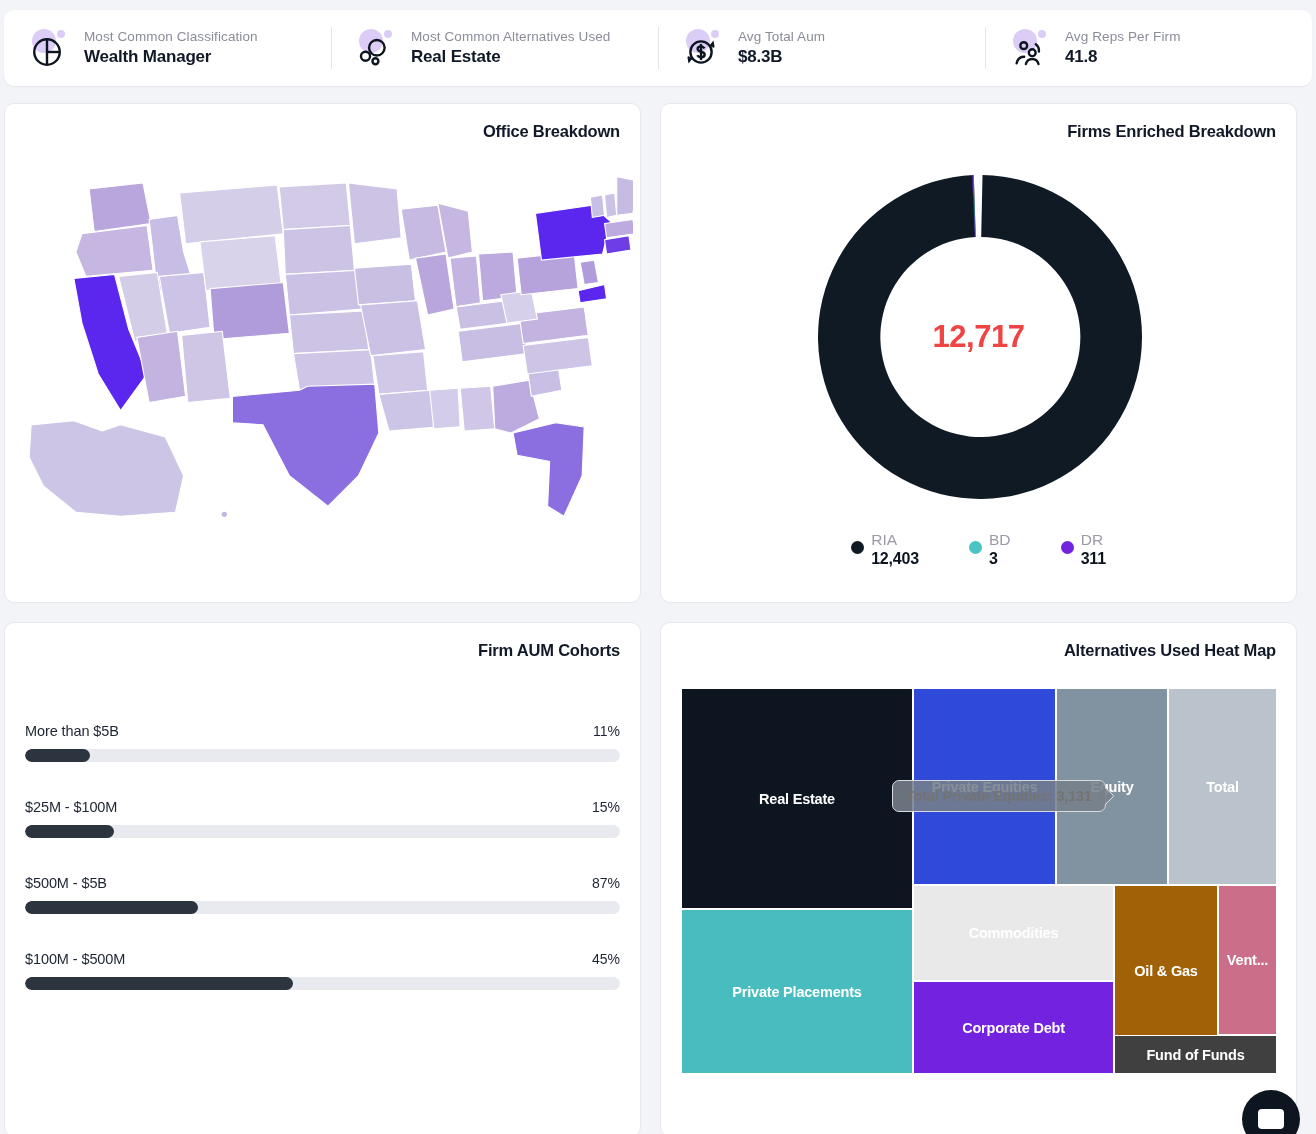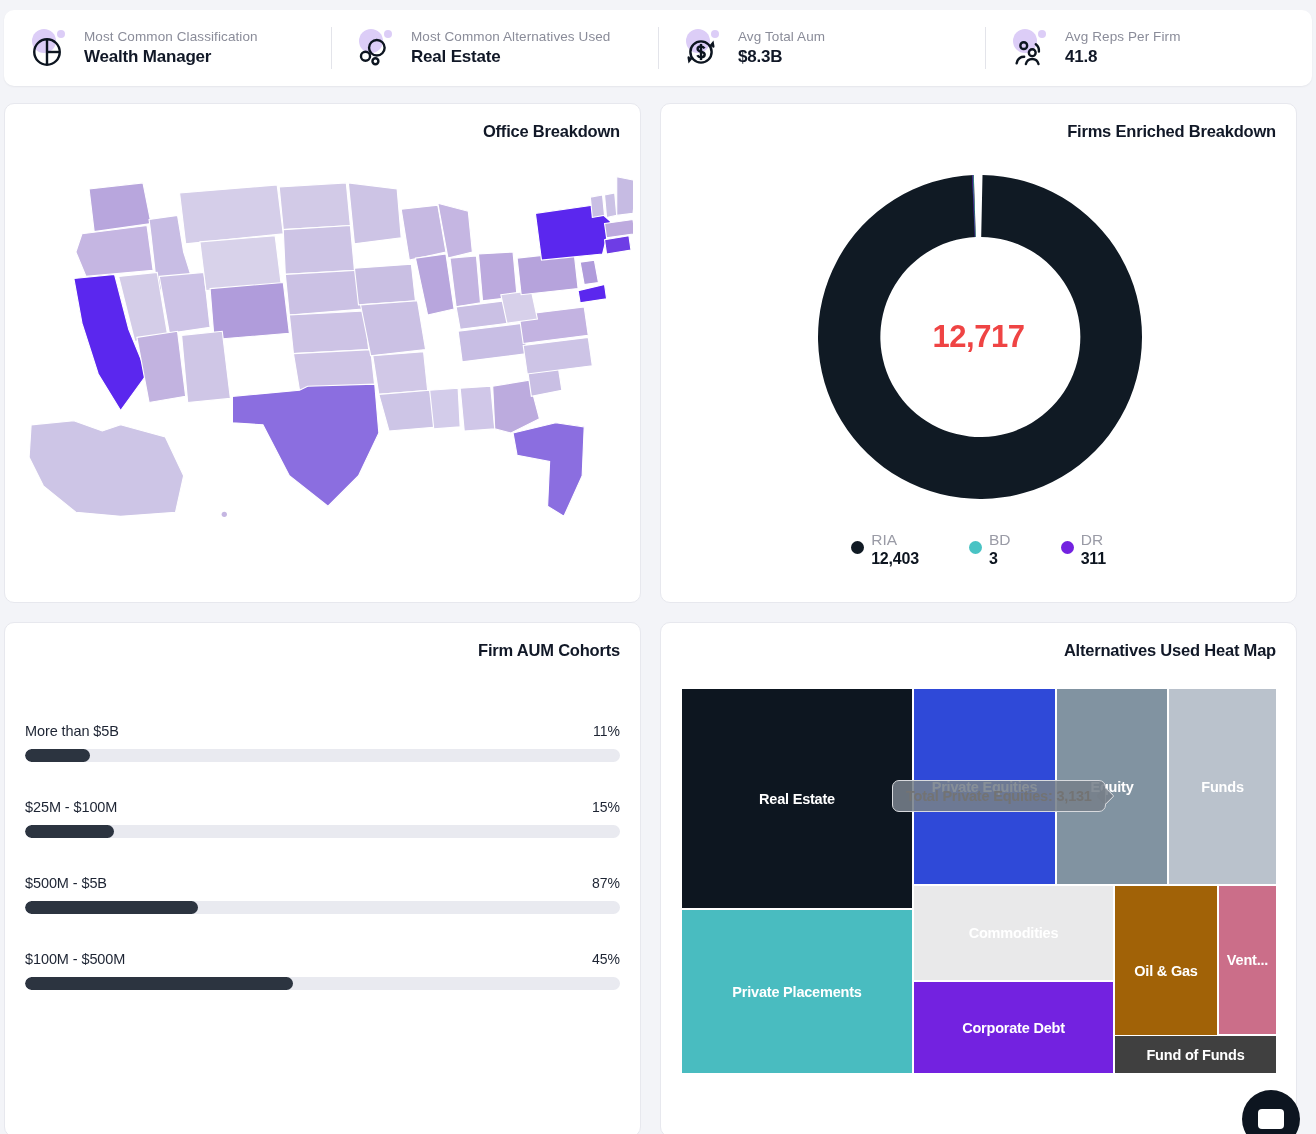--- a/index.html
+++ b/index.html
@@ -406,21 +406,21 @@
 
         <div class="tile" style="left:232px; top:0; width:143px; height:197px; background:#2f49d8;">
           <span>Private Equities</span>
         </div>
 
         <div class="tile" style="left:375px; top:0; width:112px; height:197px; background:#8193a1;">
           <span>Equity</span>
         </div>
 
         <div class="tile" style="left:487px; top:0; width:109px; height:197px; background:#bac2cc;">
-          <span>Funds</span>
+          <span>Total</span>
         </div>
 
         <div class="tile" style="left:0; top:221px; width:232px; height:165px; background:#49bcc0;">
           <span>Private Placements</span>
         </div>
 
         <div class="tile" style="left:232px; top:197px; width:201px; height:96px; background:#e9e9ea;">
           <span>Commodities</span>
         </div>
 

